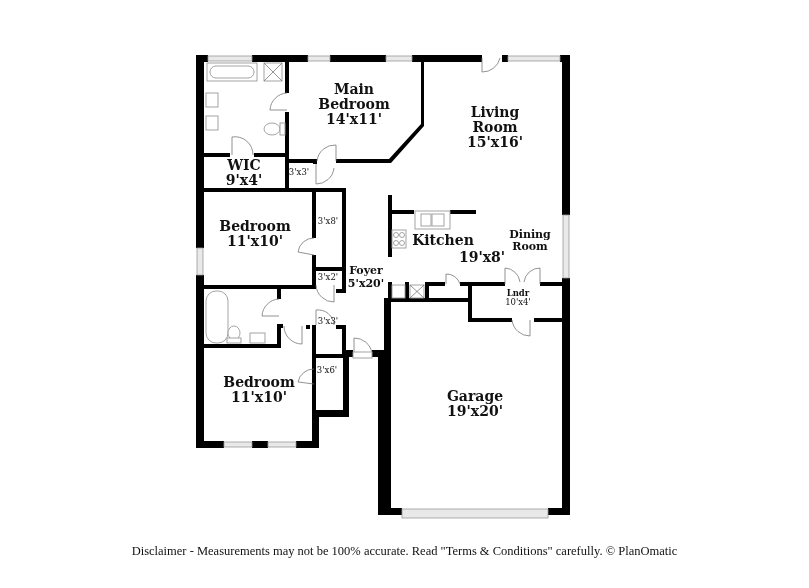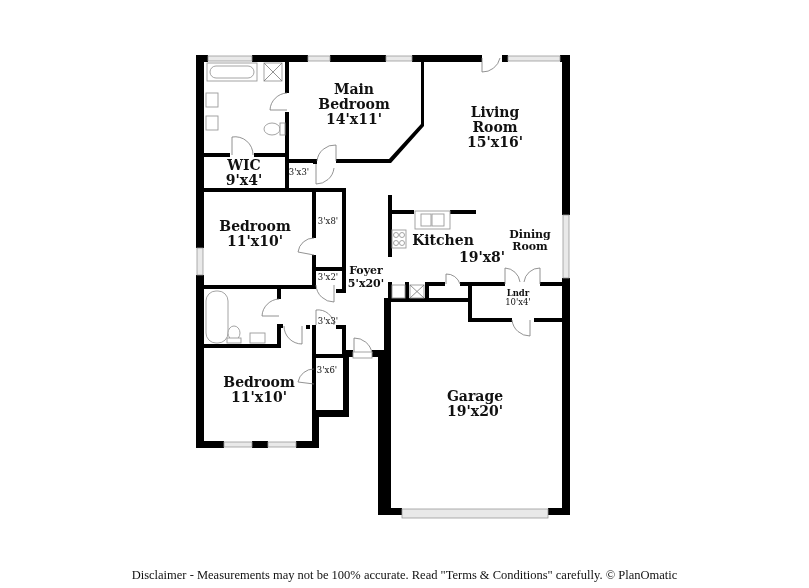--- a/index.html
+++ b/index.html
@@ -7,21 +7,21 @@
   #plan { position: absolute; left: 0; top: 0; width: 809px; height: 588px; }
   .wall { fill: #000; }
   .win { fill: #e9e9e9; stroke: #9a9a9a; stroke-width: 0.8; }
   .door { fill: none; stroke: #777; stroke-width: 0.8; }
   .fixture { fill: #fff; stroke: #9a9a9a; stroke-width: 0.9; }
   .lbl { font-family: "DejaVu Serif", serif; font-weight: bold; fill: #111; text-anchor: middle; }
   .lbl-lg { font-size: 14px; }
   .lbl-md { font-size: 11px; }
   .lbl-sm { font-size: 8.5px; font-weight: normal; }
   .disclaimer {
-    position: absolute; left: 0; width: 809px; top: 568px; text-align: center;
+    position: absolute; left: 0; width: 809px; top: 544px; text-align: center;
     font-family: "Liberation Serif", serif; font-size: 12.5px; color: #111;
   }
 </style>
 </head>
 <body>
 
 <svg id="plan" viewBox="0 0 809 588" xmlns="http://www.w3.org/2000/svg">
 
   <g>
 

